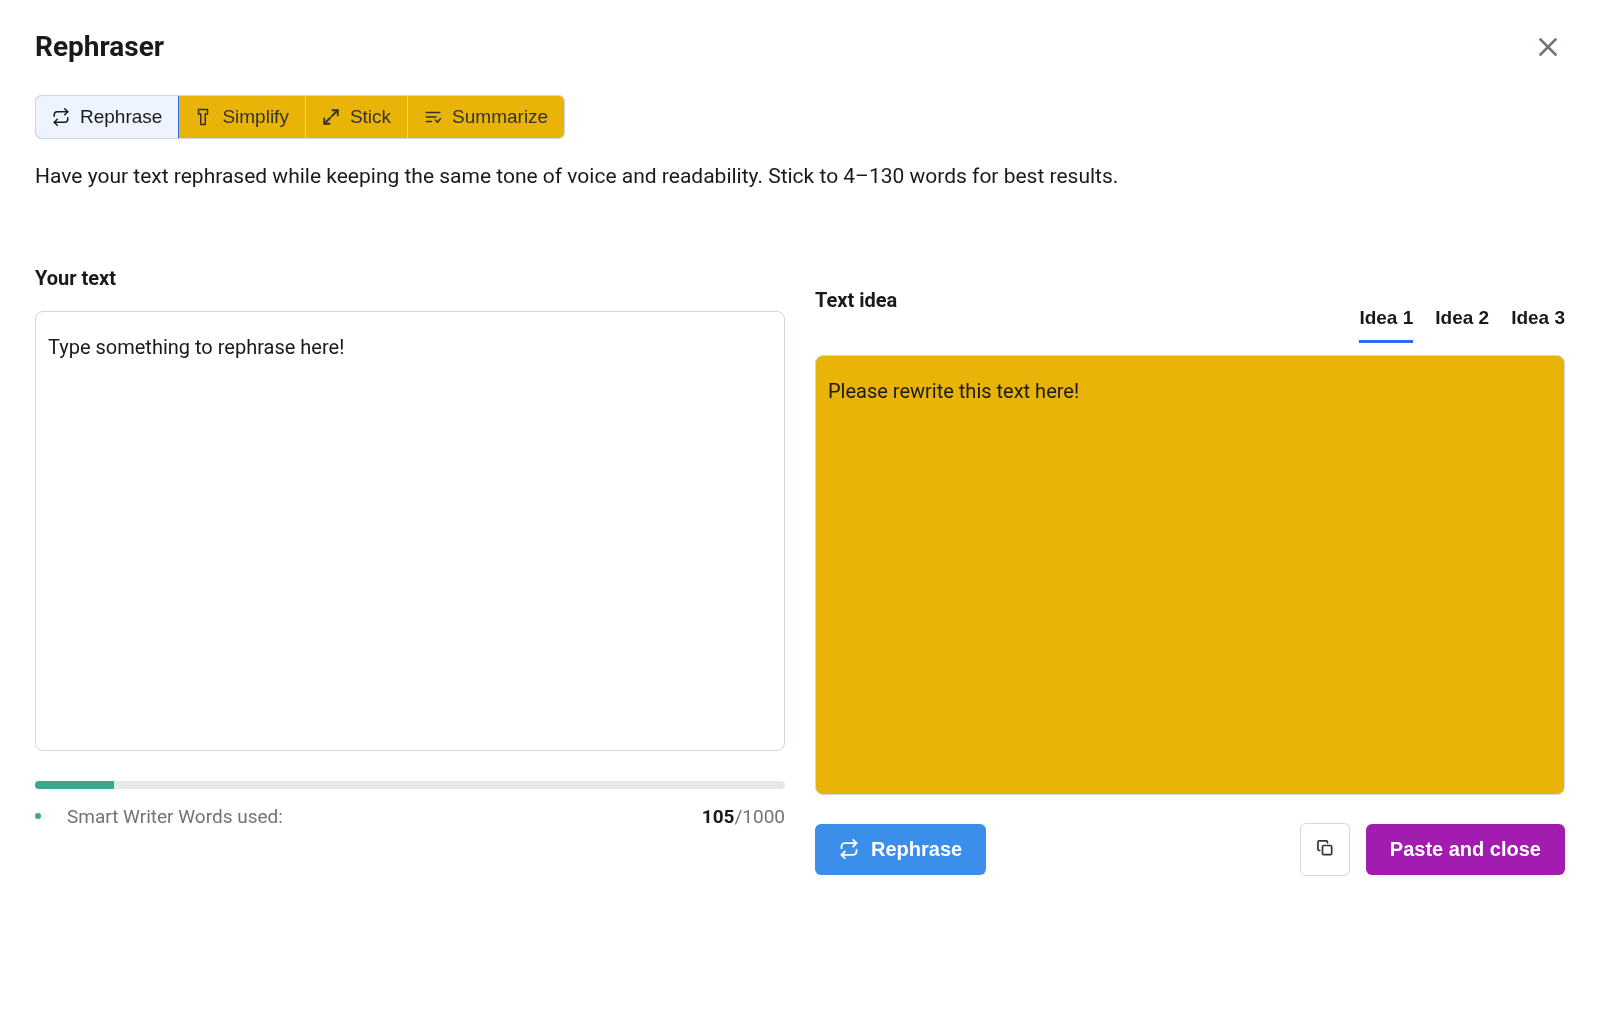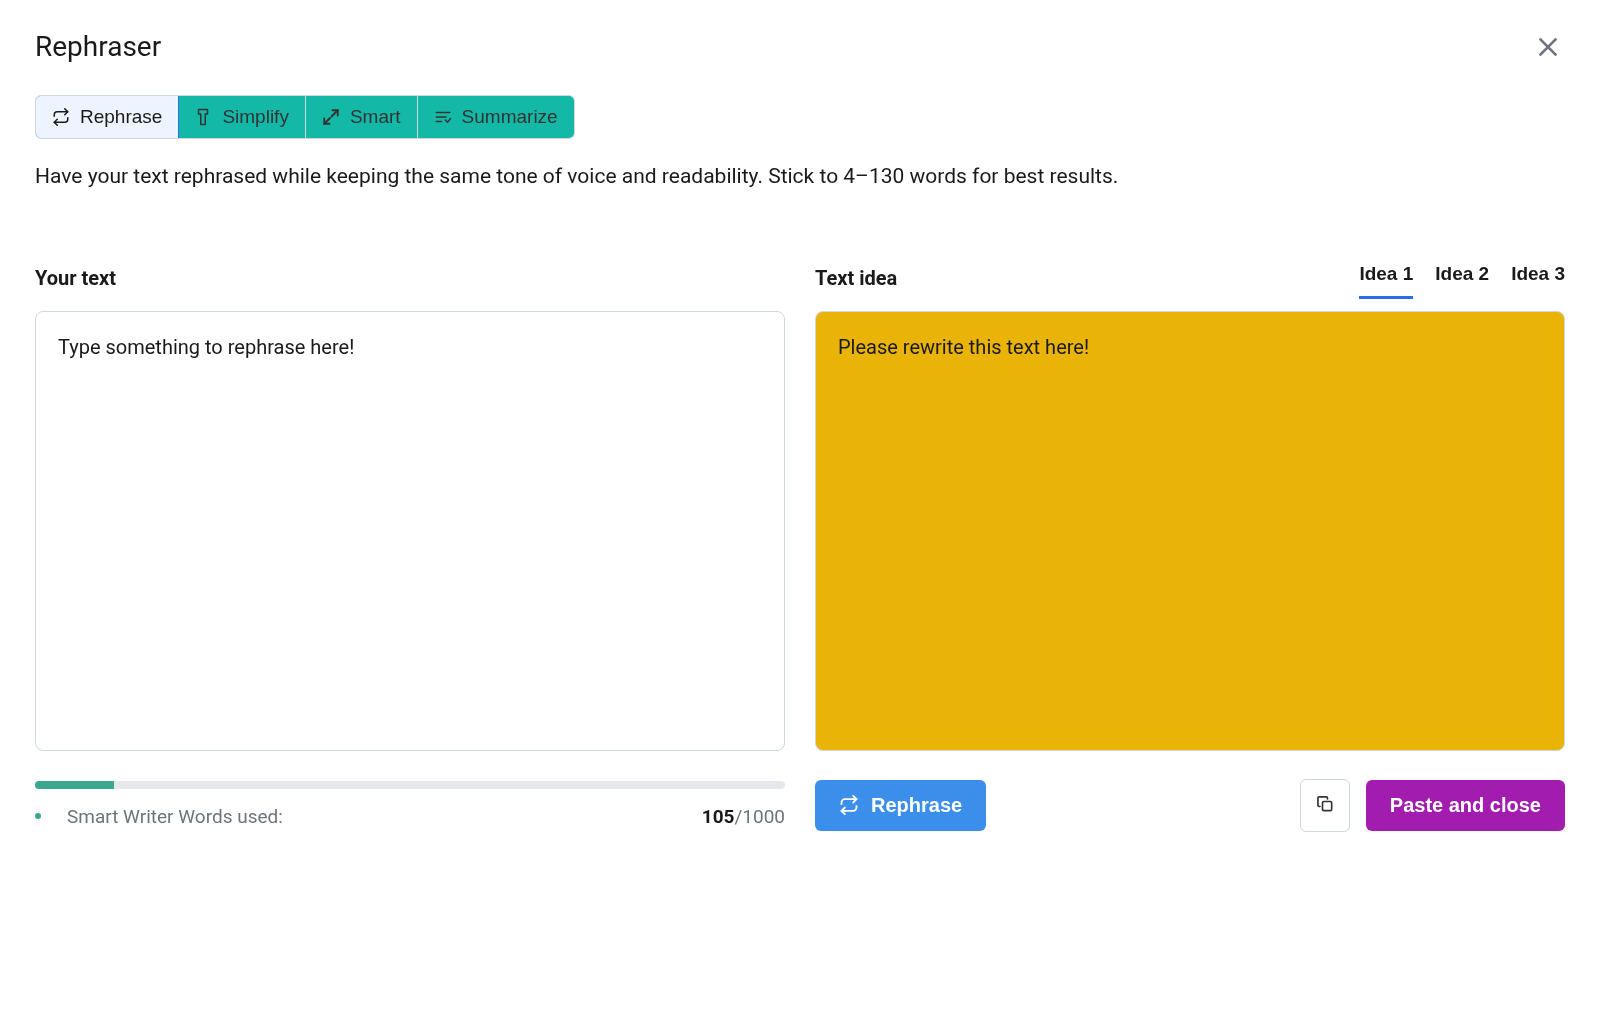--- a/index.html
+++ b/index.html
@@ -13,21 +13,21 @@
       color: #1a1a1a;
       background: #fff;
     }
     .header {
       display: flex;
       justify-content: space-between;
       align-items: flex-start;
     }
     .title {
       font-size: 28px;
-      font-weight: 400;
+      font-weight: 700;
       color: #1a1a1a;
     }
     .close-btn {
       background: none;
       border: none;
       cursor: pointer;
       padding: 4px;
       color: #6c757d;
     }
     .close-btn svg {
@@ -39,21 +39,21 @@
       border: 1px solid #d0d7de;
       border-radius: 6px;
       margin-top: 28px;
       overflow: hidden;
     }
     .tab {
       display: flex;
       align-items: center;
       gap: 10px;
       padding: 10px 16px;
-      background: #14b8a6;
+      background: #eab308;
       border: none;
       border-right: 1px solid #d0d7de;
       font-size: 19px;
       color: #333;
       cursor: pointer;
     }
     .tab:last-child {
       border-right: none;
     }
     .tab.active {
@@ -104,34 +104,35 @@
     }
     .idea-tab {
       background: none;
       border: none;
       font-size: 19px;
       font-weight: 600;
       color: #1a1a1a;
       cursor: pointer;
       padding-bottom: 8px;
       position: relative;
+      margin-top: 44px;
     }
     .idea-tab.active::after {
       content: '';
       position: absolute;
       bottom: -6px;
       left: 0;
       right: 0;
       height: 3px;
       background: #2c6bed;
     }
     .textarea-box {
       border: 1px solid #d0d7de;
       border-radius: 8px;
-      padding: 20px 22px;
+      padding: 20px 12px;
       font-size: 20px;
       color: #1a1a1a;
       min-height: 440px;
       resize: none;
       outline: none;
       font-family: inherit;
       line-height: 1.5;
     }
     .textarea-box.readonly {
       background: #eab308;
@@ -258,21 +259,21 @@
     </svg>
     <span>Simplify</span>
   </button>
   <button class="tab">
     <svg viewBox="0 0 24 24" fill="none" stroke="currentColor" stroke-width="2.5" stroke-linecap="round" stroke-linejoin="round">
       <polyline points="14 3 21 3 21 10"></polyline>
       <line x1="21" y1="3" x2="13" y2="11"></line>
       <polyline points="10 21 3 21 3 14"></polyline>
       <line x1="3" y1="21" x2="11" y2="13"></line>
     </svg>
-    <span>Smart</span>
+    <span>Stick</span>
   </button>
   <button class="tab">
     <svg viewBox="0 0 24 24" fill="none" stroke="currentColor" stroke-width="2" stroke-linecap="round" stroke-linejoin="round">
       <line x1="3" y1="6" x2="21" y2="6"></line>
       <line x1="3" y1="12" x2="16" y2="12"></line>
       <line x1="3" y1="18" x2="10" y2="18"></line>
       <polyline points="15 16 18 19 22 14"></polyline>
     </svg>
     <span>Summarize</span>
   </button>

